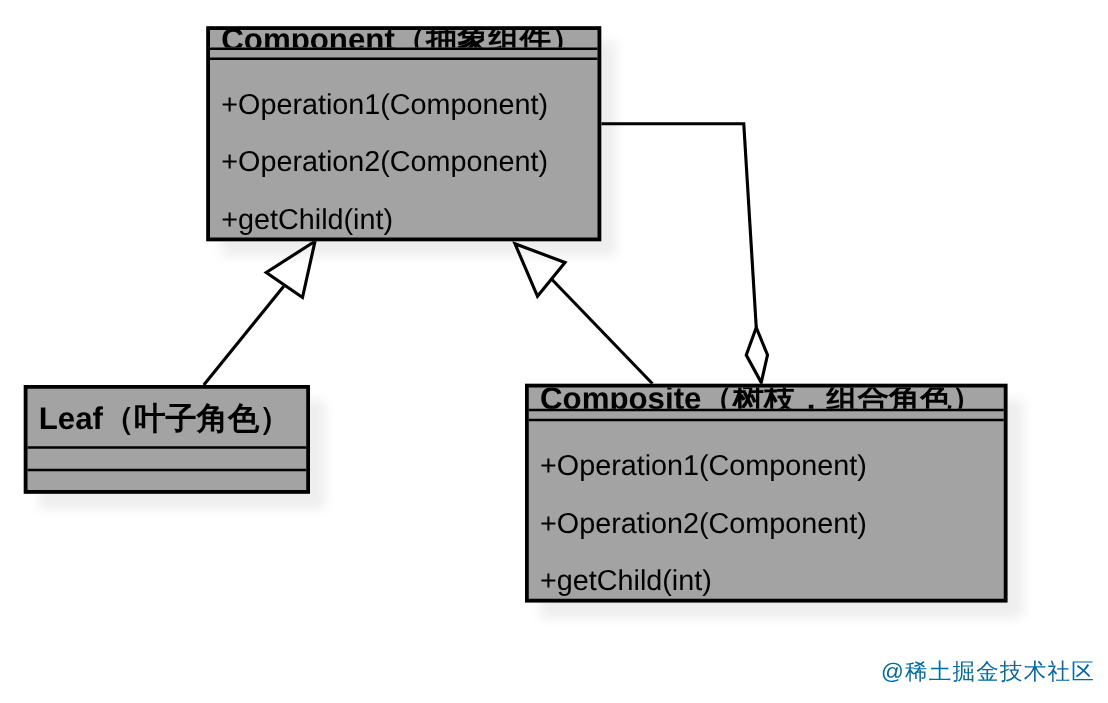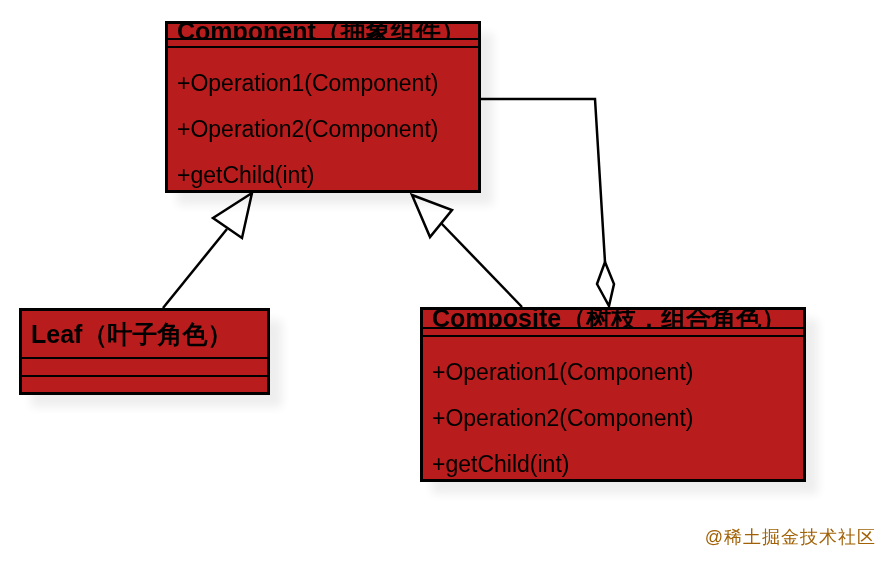--- a/index.html
+++ b/index.html
@@ -19,21 +19,21 @@
   }
   svg.connectors {
     position: absolute;
     left: 0; top: 0;
     width: 886px; height: 562px;
     z-index: 1;
   }
   .class-box {
     position: absolute;
     z-index: 2;
-    background: #b91c1c;
+    background: #a3a3a3;
     border: 3px solid #000000;
     box-sizing: border-box;
     box-shadow: 12px 12px 9px rgba(0,0,0,0.07);
     display: flex;
     flex-direction: column;
   }
   .class-box .title {
     display: flex;
     align-items: center;
     padding: 0 9px;
@@ -59,35 +59,35 @@
     line-height: 30px;
     color: #000000;
     white-space: nowrap;
     margin-top: 16px;
   }
   
   #box-component { left: 165px; top: 21px; width: 316px; height: 172px; }
   #box-component .title { height: 46px; }
   #box-component .attrs { height: 18px; }
   
-  #box-leaf { left: 19px; top: 308px; width: 251px; height: 87px; }
+  #box-leaf { left: 19px; top: 308px; width: 229px; height: 87px; }
   #box-leaf .title { height: 46px; }
   #box-leaf .attrs { height: 16px; }
   #box-leaf .ops-empty { flex: 1; }
   
   #box-composite { left: 420px; top: 307px; width: 386px; height: 175px; }
   #box-composite .title { height: 47px; }
   #box-composite .attrs { height: 16px; }
   .watermark {
     position: absolute;
     right: 10px;
     bottom: 13px;
     z-index: 3;
     font-size: 18px;
-    color: #a16207;
+    color: #0369a1;
     letter-spacing: 1px;
     white-space: nowrap;
   }
 </style>
 </head>
 <body>
 
 <div class="canvas">
 
   <svg class="connectors" viewBox="0 0 886 562" xmlns="http://www.w3.org/2000/svg">

